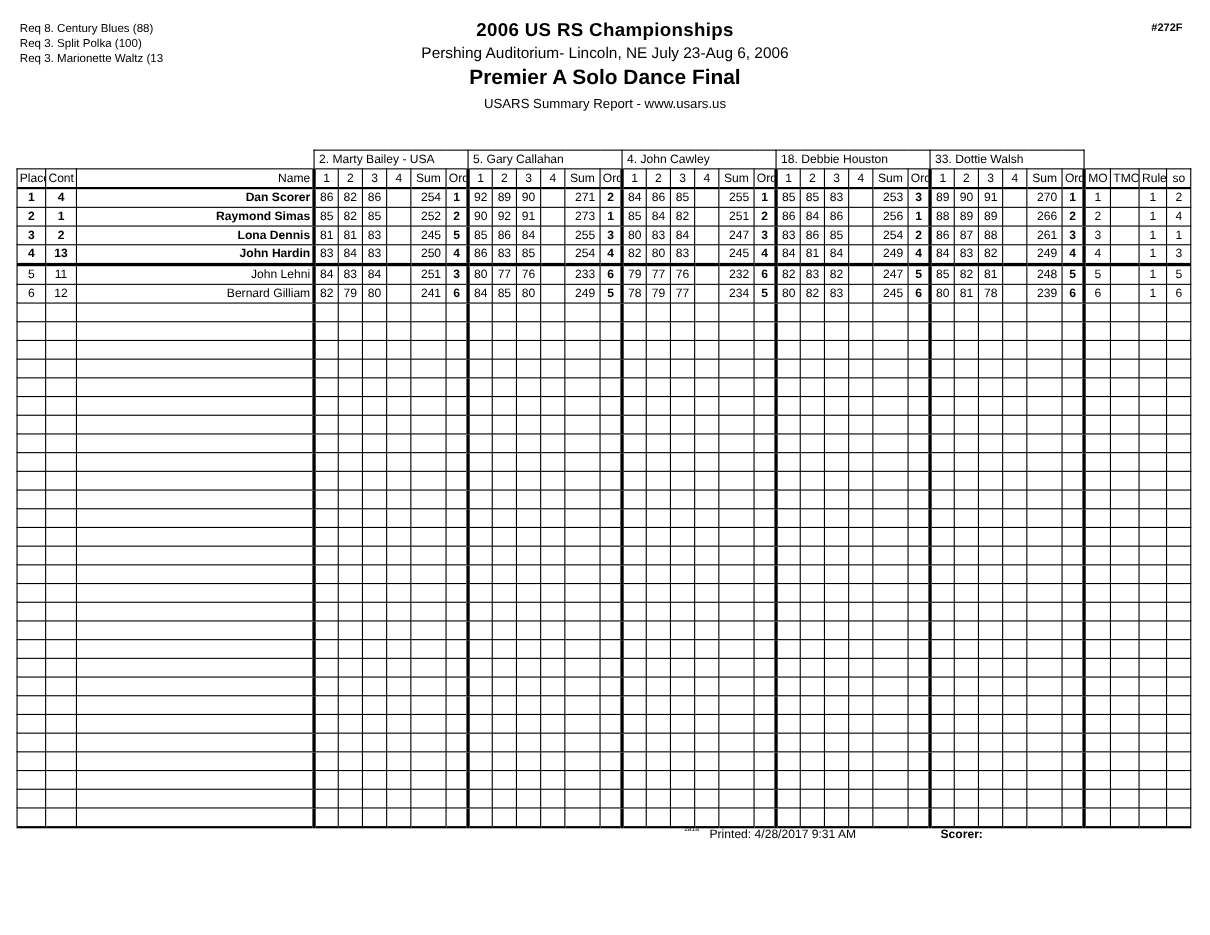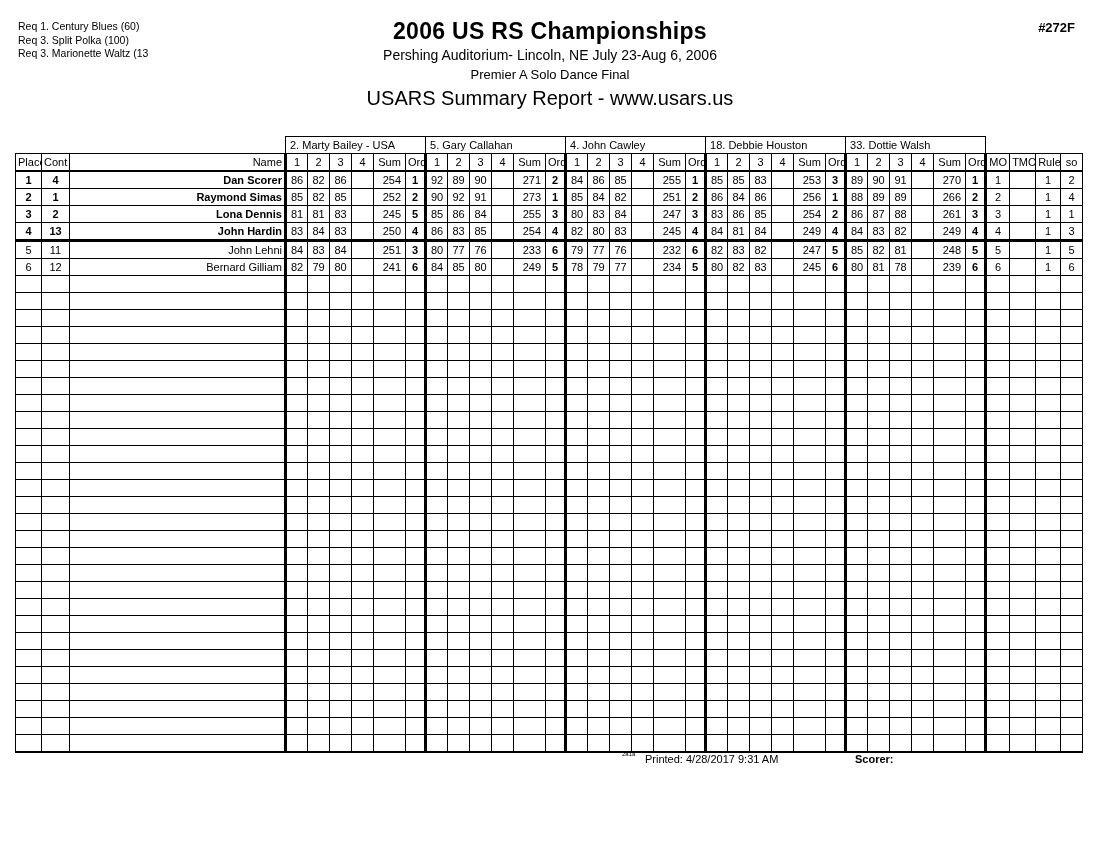--- a/index.html
+++ b/index.html
@@ -3,25 +3,25 @@
 <meta charset="utf-8">
 <style>
   html,body{margin:0;padding:0;background:#ffffff;}
   body{width:1100px;height:850px;font-family:"Liberation Sans",sans-serif;color:#000;}
   .page{position:relative;width:1100px;height:850px;background:#fff;overflow:hidden;}
 
   
   .top{position:relative;height:120px;}
   .req-list{position:absolute;left:18px;top:20px;font-size:10.5px;line-height:1.3;}
   .titles{position:absolute;left:0;right:0;top:18px;text-align:center;}
-  .t1{font-size:23px;font-weight:bold;letter-spacing:0.3px;}
+  .t1{font-size:17px;font-weight:bold;letter-spacing:0.3px;}
   .t2{font-size:14px;margin-top:2px;}
-  .t3{font-size:13px;font-weight:normal;margin-top:4px;}
-  .t4{font-size:20px;margin-top:5px;}
-  .docnum{position:absolute;right:25px;top:20px;font-size:13px;font-weight:bold;}
+  .t3{font-size:19px;font-weight:bold;margin-top:4px;}
+  .t4{font-size:12px;margin-top:5px;}
+  .docnum{position:absolute;right:25px;top:20px;font-size:10px;font-weight:bold;}
 
   
   table{border-collapse:collapse;table-layout:fixed;width:1067px;margin:16px 0 3px 15px;}
   td,th{border:1px solid #000;padding:0 2px;font-size:11px;font-weight:normal;
         height:16px;line-height:15px;overflow:hidden;white-space:nowrap;}
   th{text-align:center;}
   tr[data-name="column-header-row"] th{border-bottom:2px solid #000;}
   .judge-name{text-align:left;padding-left:4px;}
   .spacer{border:none;background:#fff;}
   .c{text-align:center;}
@@ -39,21 +39,21 @@
   .footer .printed{position:absolute;left:645px;top:0;}
   .footer .scorer{position:absolute;left:855px;top:0;font-weight:bold;}
 </style>
 </head>
 <body>
 
 <div class="page" data-name="report-page">
 
   <div class="top" data-name="report-header">
     <div class="req-list" data-name="requirements-list">
-      <div data-name="requirement-line">Req 1.  Century Blues (60)</div>
+      <div data-name="requirement-line">Req 8.  Century Blues (88)</div>
       <div data-name="requirement-line">Req 3.  Split Polka (100)</div>
       <div data-name="requirement-line">Req 3.  Marionette Waltz (13</div>
     </div>
     <div class="titles" data-name="title-block">
       <div class="t1" data-name="championship-title">2006 US RS Championships</div>
       <div class="t2" data-name="venue-line">Pershing Auditorium- Lincoln, NE  July 23-Aug 6, 2006</div>
       <div class="t3" data-name="event-title">Premier A Solo Dance Final</div>
       <div class="t4" data-name="report-subtitle">USARS Summary Report - www.usars.us</div>
     </div>
     <div class="docnum" data-name="report-number">#272F</div>

